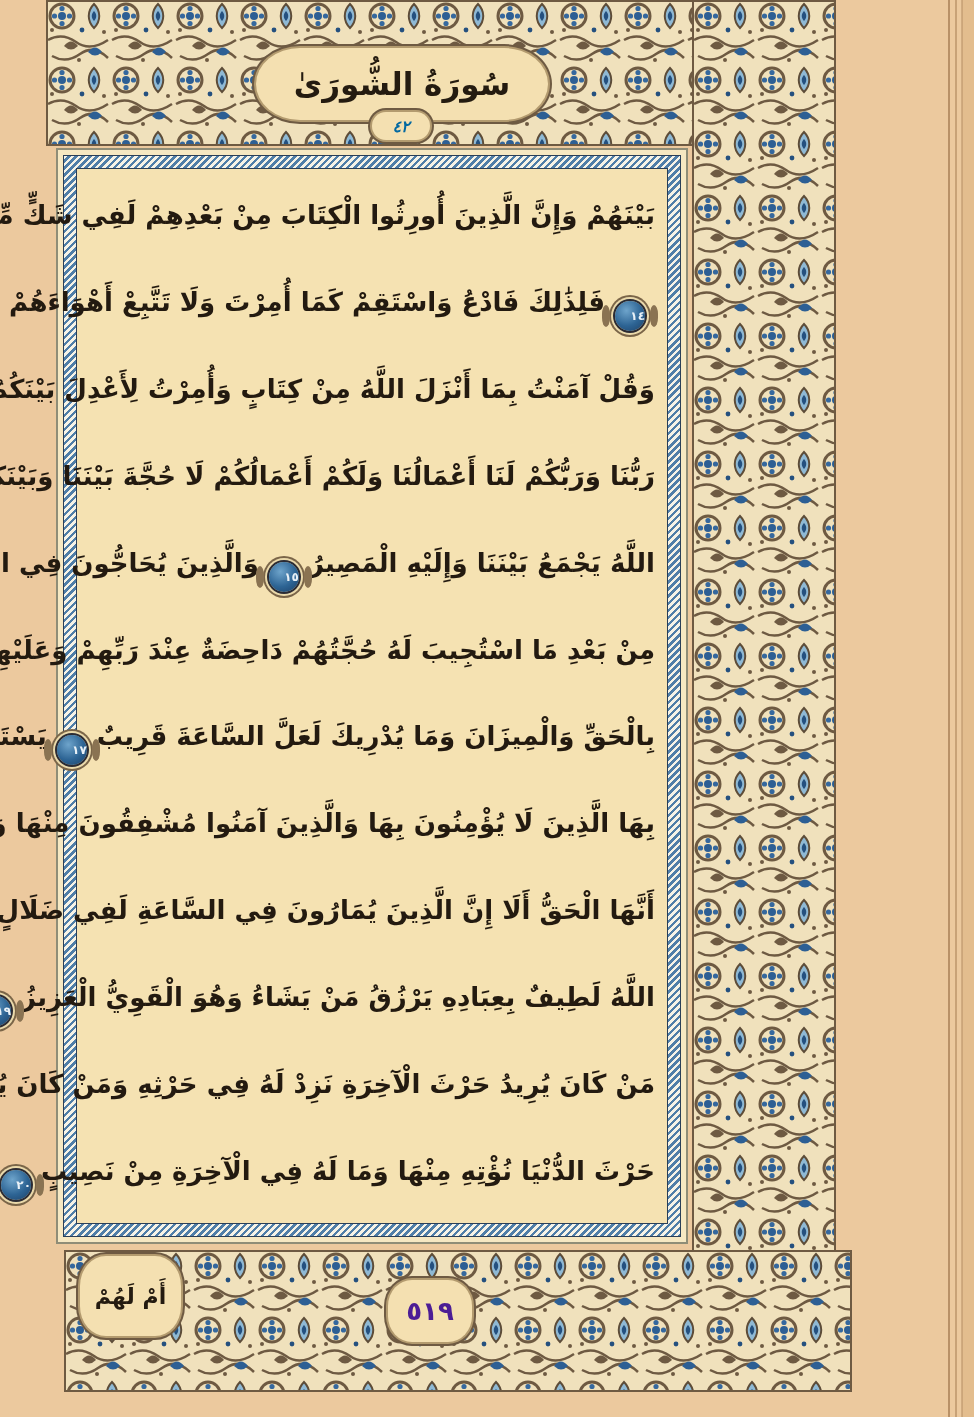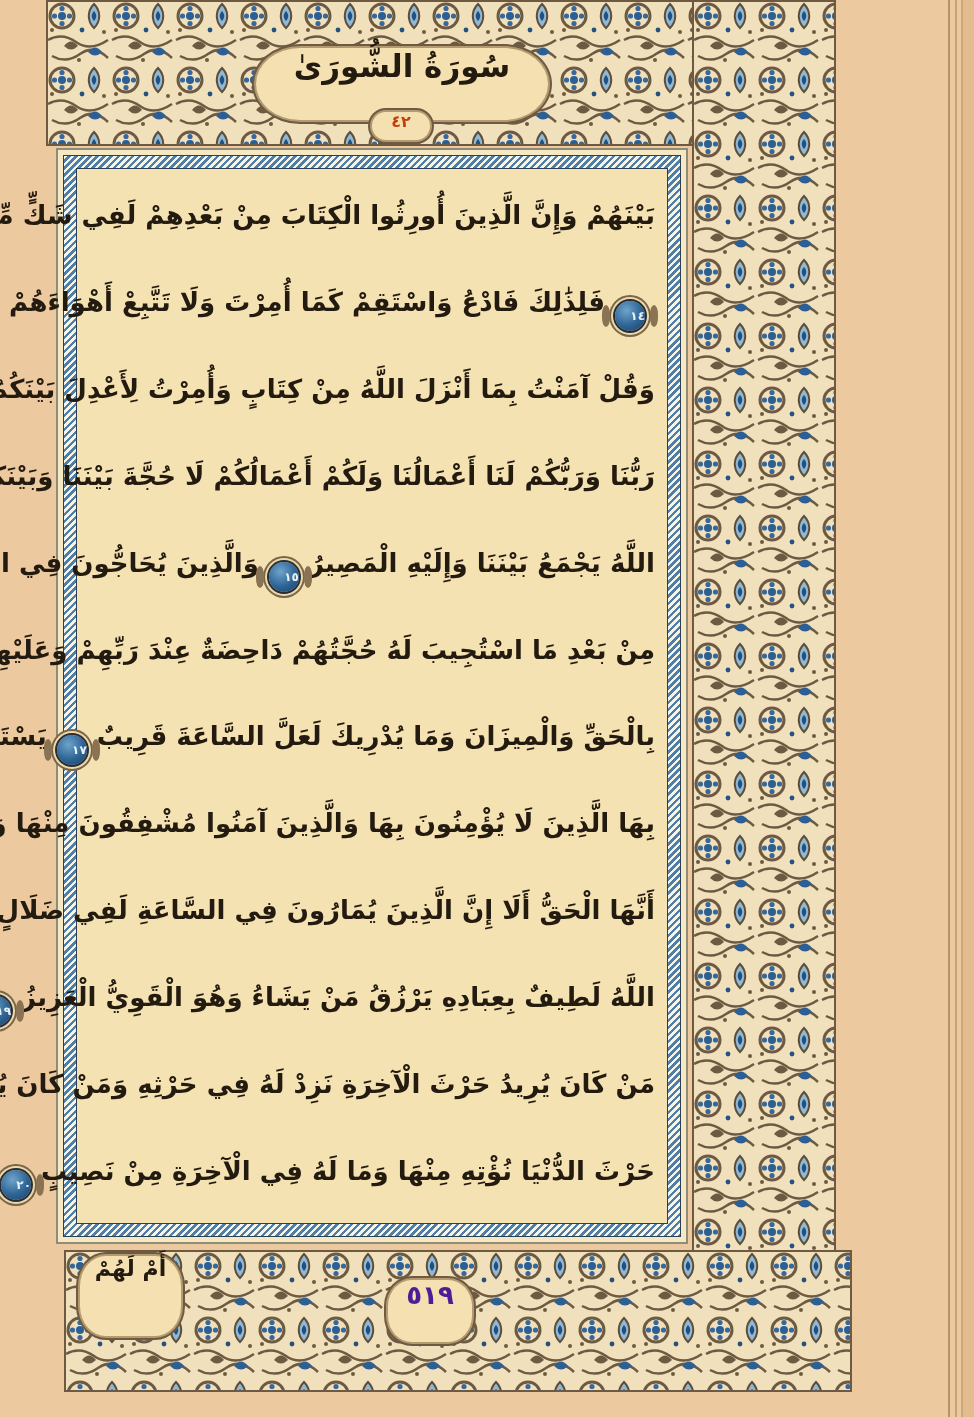--- a/index.html
+++ b/index.html
@@ -15,27 +15,27 @@
   .edge-line.e2{right:17px;opacity:.7;}
   .edge-line.e3{right:11px;opacity:.55;}
   
   .band{position:absolute;display:block;}
   .band-top{left:46px;top:0;width:790px;height:146px;}
   .band-right{left:692px;top:0;width:144px;height:1262px;}
   .band-bottom{left:64px;top:1250px;width:788px;height:142px;}
   
   .cartouche{
     position:absolute;background:#f4e0b1;
-    display:flex;align-items:flex-start;justify-content:center;
+    display:flex;align-items:center;justify-content:center;
     box-shadow:0 0 0 2px #b39b6f, 0 0 0 4px #6e5a42;
   }
   .surah-cartouche{left:256px;top:48px;width:292px;height:72px;border-radius:44px/36px;}
   .surah-title{font-size:31px;font-weight:bold;color:#241b10;direction:rtl;white-space:nowrap;}
   .surah-number-blob{left:372px;top:112px;width:58px;height:28px;border-radius:14px;}
-  .surah-number{font-size:16px;font-weight:bold;color:#c2410c;}
+  .surah-number{font-size:16px;font-weight:bold;color:#0369a1;font-style:italic;}
   .catchword-cartouche{left:80px;top:1256px;width:101px;height:80px;border-radius:26px/30px;}
   .catchword{font-size:22px;font-weight:bold;color:#241b10;direction:rtl;}
   .pagenum-cartouche{left:388px;top:1280px;width:84px;height:62px;border-radius:24px/26px;}
   .page-number{font-size:26px;font-weight:bold;color:#4c1d95;}
   
   .text-frame{
     position:absolute;left:56px;top:148px;width:632px;height:1096px;
     box-sizing:border-box;border:2px solid #8f8d77;background:#f6e8c2;padding:5px;
   }
   .stripe-border{

